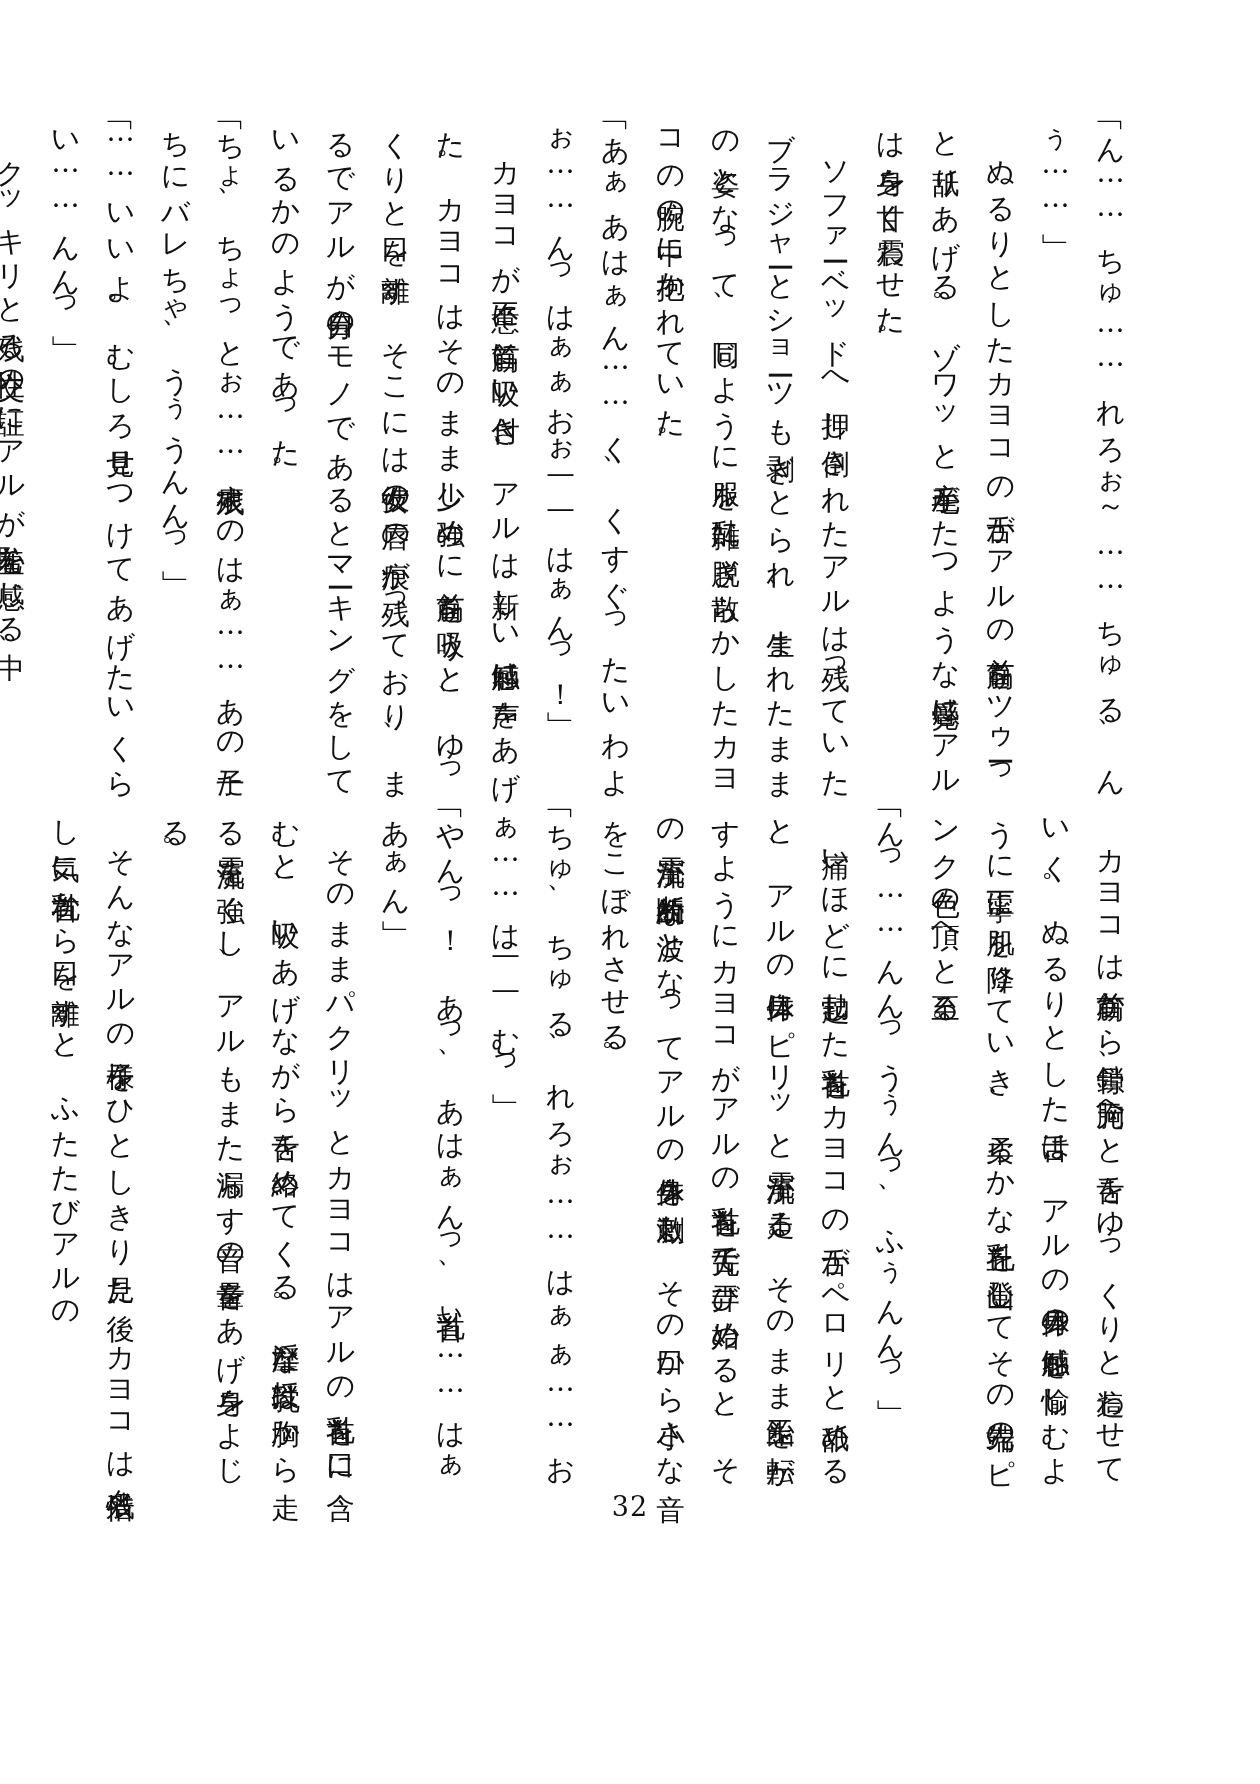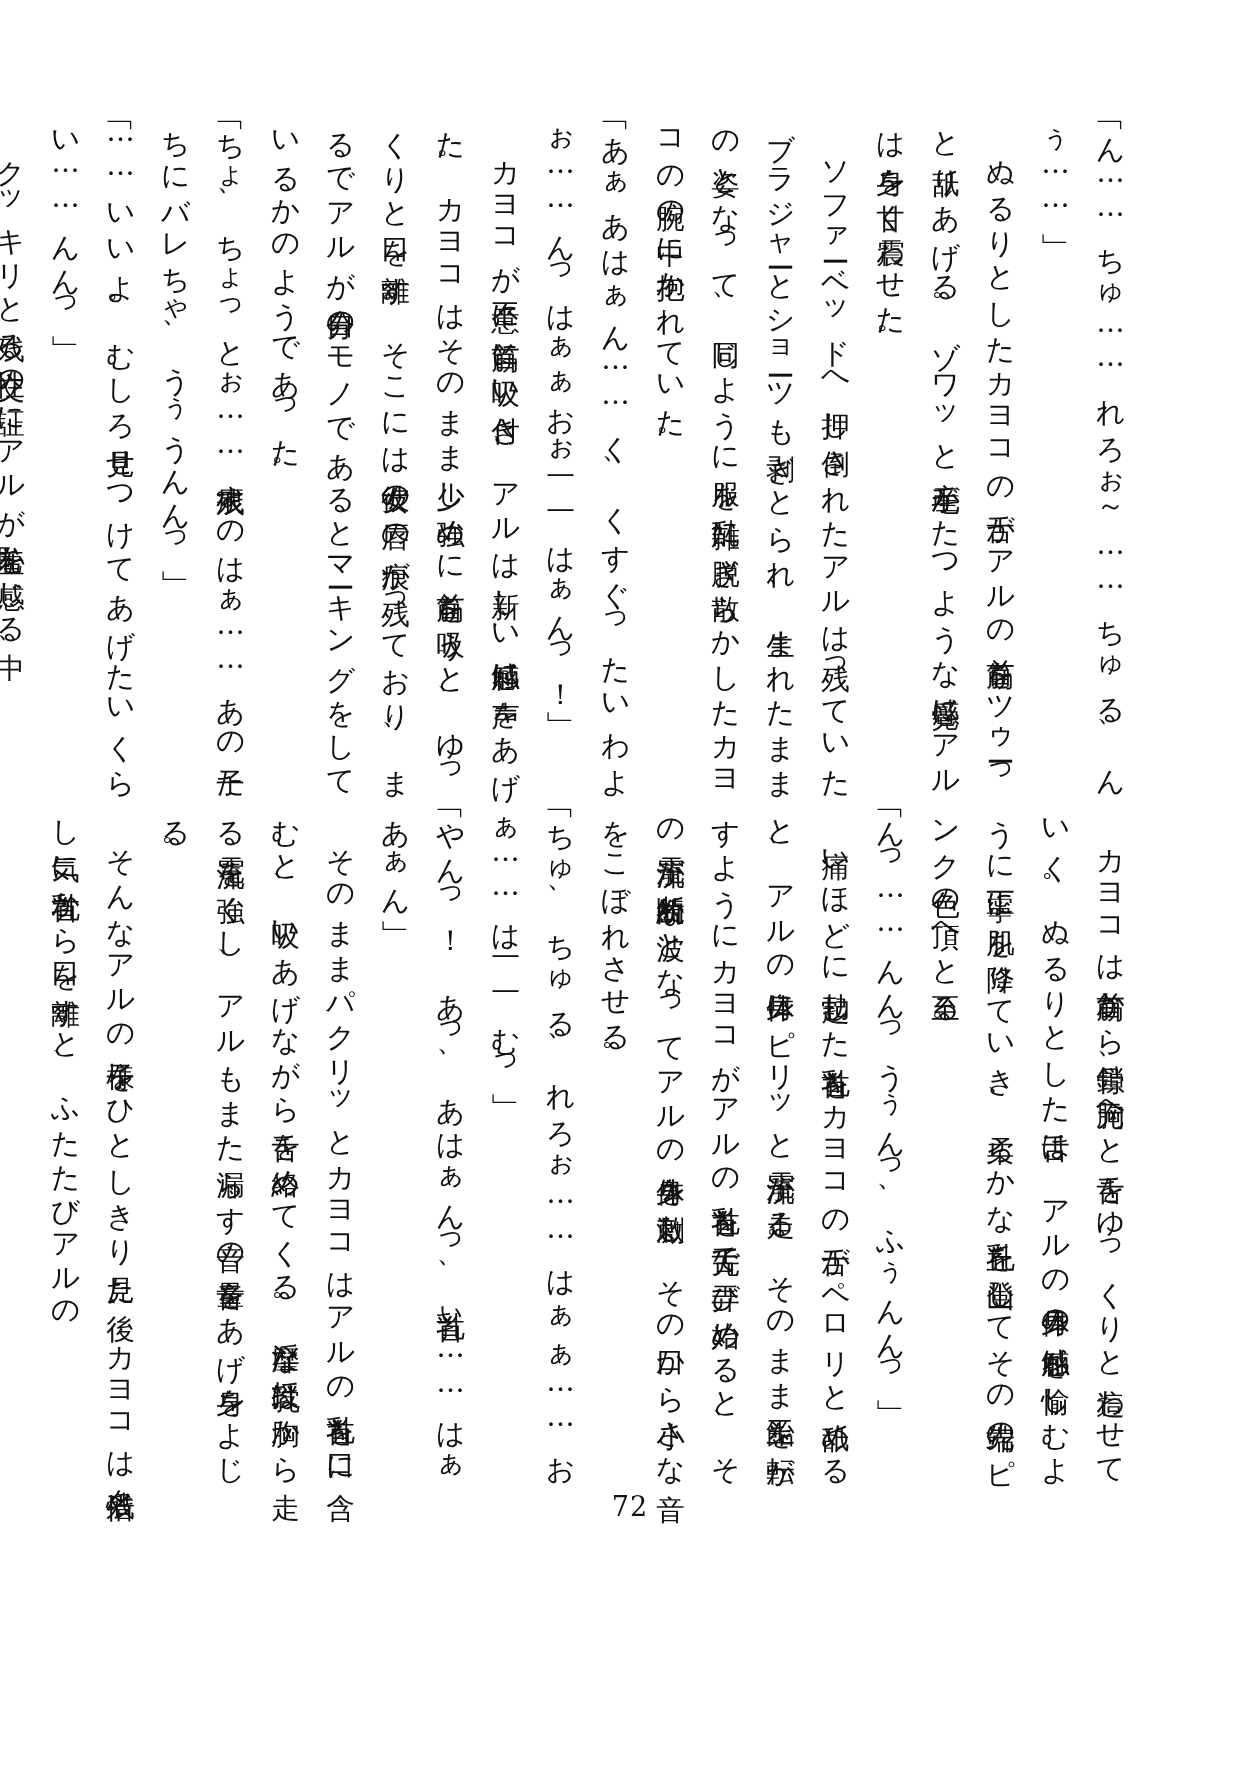--- a/index.html
+++ b/index.html
@@ -94,15 +94,15 @@
   <div class="text-region" id="block-lower">
     <p class="para indent">カヨコは首筋から鎖骨、胸元へと舌をゆっくりと這わせていく。ぬるりとした舌は、アルの身体の感触を愉しむように丁寧に肌を降りていき、柔らかな乳丘を登山してその先端のピンク色の頂へと至る。</p>
     <p class="para">「んっ……んんっうぅんっ、ふぅんんっ」</p>
     <p class="para indent">痛いほどに勃起した乳首をカヨコの舌がペロリと舐めると、アルの身体にピリッと電流が走る。そのまま飴玉を転がすようにカヨコがアルの乳首を舌先で弄び始めると、その電流が断続的な波となってアルの身体を刺激し、その口から小さな音をこぼれさせる。</p>
     <p class="para">「ちゅ、ちゅる、れろぉ……はぁぁ……おぁ……は——むっ」</p>
     <p class="para">「やんっ！　あっ、あはぁんっ、乳首ぃ……はぁあぁん」</p>
     <p class="para indent">そのままパクリッとカヨコはアルの乳首を口に含むと、吸いあげながら舌を絡めてくる。淫靡な授乳は胸から走る電流を強くし、アルもまた漏らす音の音量をあげ身をよじる。</p>
     <p class="para indent">そんなアルの様子をひとしきり見た後、カヨコは名残惜し気に乳首から口を離すと、ふたたびアルの</p>
   </div>
 
-  <div class="folio">72</div>
+  <div class="folio">32</div>
 
 </div>
 
 </body></html>

